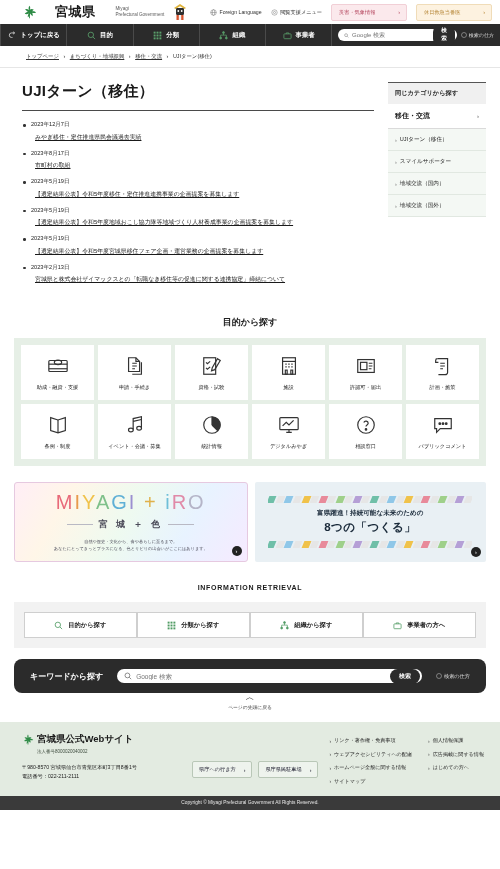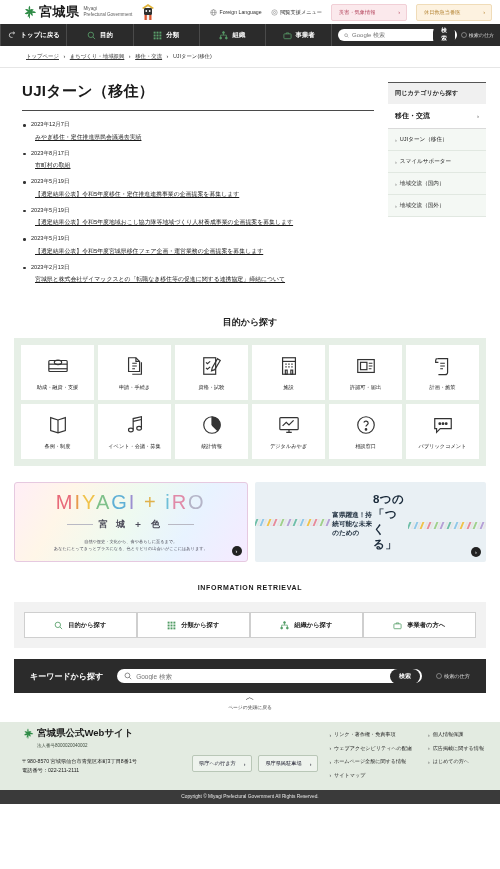--- a/index.html
+++ b/index.html
@@ -15,21 +15,21 @@
 
   
   .site-header {
     height: 24px;
     background: #fff;
     display: flex;
     align-items: center;
     padding: 0 8px;
     position: relative;
   }
-  .logo-block { display: flex; align-items: center; gap: 2px; margin-left: 14px; }
+  .logo-block { display: flex; align-items: center; gap: 18px; margin-left: 14px; }
   .logo-mark { width: 15px; height: 14px; }
   .logo-jp { font-size: 13px; font-weight: bold; letter-spacing: .5px; color: #1b1b1b; }
   .logo-en { font-size: 4.6px; line-height: 1.35; color: #5b5b5b; margin-left: 2px; }
   .mascot { width: 16px; height: 18px; margin-left: 8px; position: relative; }
 
   .header-right { margin-left: auto; display: flex; align-items: center; gap: 9px; }
   .hdr-link { display: flex; align-items: center; gap: 2.5px; font-size: 5.2px; color: #333; }
   .hdr-ico { width: 7px; height: 7px; }
   .pill {
     font-size: 5.2px; padding: 4px 6px 4px 7px; border-radius: 2px;
@@ -150,21 +150,21 @@
   .iro-sub .jp { font-size: 9px; font-weight: bold; letter-spacing: 3px; color: #4a4a58; }
   .iro-tag { font-size: 4.2px; color: #4a4a58; text-align: center; line-height: 1.7; margin-top: 7px; }
   .banner-progress {
     background: #e9f0f4; border-radius: 2px;
     display: flex; flex-direction: column;
   }
   .pm-head {
     background: #2b2b2b; color: #fff; text-align: center;
     font-size: 8px; font-weight: bold; padding: 5px 0; letter-spacing: .4px;
   }
-  .pm-body { flex: 1; display: flex; flex-direction: row; align-items: center; justify-content: center; position: relative; }
+  .pm-body { flex: 1; display: flex; flex-direction: column; align-items: center; justify-content: center; position: relative; }
   .pm-stripes { height: 7px; width: 88%; display: flex; gap: 1.5px; overflow: hidden; }
   .pm-stripes i { flex: 1; height: 100%; transform: skewX(-22deg); display: block; }
   .pm-l1 { font-size: 6.6px; font-weight: bold; color: #1a2a3a; margin: 6px 0 2px; }
   .pm-l2 { font-size: 11.5px; font-weight: bold; color: #1a2a3a; letter-spacing: .5px; }
 
   
   .info-section { margin: 22px 14px 0 14px; text-align: center; }
   .info-en { font-size: 7px; font-weight: bold; letter-spacing: .7px; color: #1a1a1a; }
   .info-jp { font-size: 9.5px; font-weight: bold; margin-top: 5px; color: #1a1a1a; }
   .info-box { background: #f2f2f2; padding: 10px; margin-top: 11px; }
@@ -172,39 +172,39 @@
   .ibtn {
     background: #fff; border: .5px solid #cfcfcf; height: 26px;
     display: flex; align-items: center; justify-content: center; gap: 5px;
     font-size: 6.3px; font-weight: bold; margin-left: -.5px;
   }
   .ibtn .ii { width: 9px; height: 9px; color: #4f9b63; }
 
   
   .kw-bar {
     margin: 11px 14px 0 14px; background: #2b2b2b; color: #fff;
-    height: 34px; display: flex; align-items: center; padding: 16px 16px; gap: 14px;
+    height: 34px; display: flex; align-items: center; padding: 16px 16px; gap: 14px; border-radius: 8px;
   }
   .kw-label { font-size: 8px; font-weight: bold; white-space: nowrap; }
   .kw-capsule {
     flex: 1; height: 14px; background: #fff; border-radius: 8px;
     display: flex; align-items: center; padding: 0 2px 0 7px; gap: 4px;
   }
   .kw-capsule .mag { width: 8px; height: 8px; color: #666; }
   .kw-capsule input { flex: 1; border: 0; outline: none; font-size: 6.5px; color: #7b7b7b; font-family: inherit; }
   .kw-go { background: #2b2b2b; color: #fff; border: 0; border-radius: 8px; font-size: 6px; font-weight: bold; padding: 3px 9px; font-family: inherit; }
   .kw-help { font-size: 5.2px; color: #ddd; display: flex; align-items: center; gap: 2px; white-space: nowrap; }
 
   
   .to-top { text-align: center; margin-top: 18px; }
   .to-top .caret { font-size: 9px; color: #333; line-height: 1; }
   .to-top .ttl { font-size: 4.8px; color: #333; margin-top: 2px; }
 
   
-  .footer { background: #e3ebe1; margin-top: 12px; padding: 5px 16px 11px 22px; display: flex; }
+  .footer { background: #e3ebe1; margin-top: 12px; padding: 11px 16px 11px 22px; display: flex; }
   .f-left { width: 170px; }
   .f-brand { display: flex; align-items: center; gap: 3px; }
   .f-brand .fm { width: 12px; height: 11px; }
   .f-brand .ft { font-size: 9.5px; font-weight: bold; color: #1a1a1a; }
   .f-corp { font-size: 4.5px; color: #3d4a3d; margin: 3px 0 0 15px; }
   .f-addr { font-size: 5.2px; color: #222; margin-top: 9px; line-height: 1.75; }
   .f-mid { display: flex; gap: 6px; align-items: flex-start; padding-top: 28px; }
   .f-pill {
     border: .5px solid #b9c7b7; background: #eef3ed; border-radius: 2px;
     font-size: 5.2px; padding: 4px 6px; display: flex; align-items: center; gap: 8px; color: #223;

